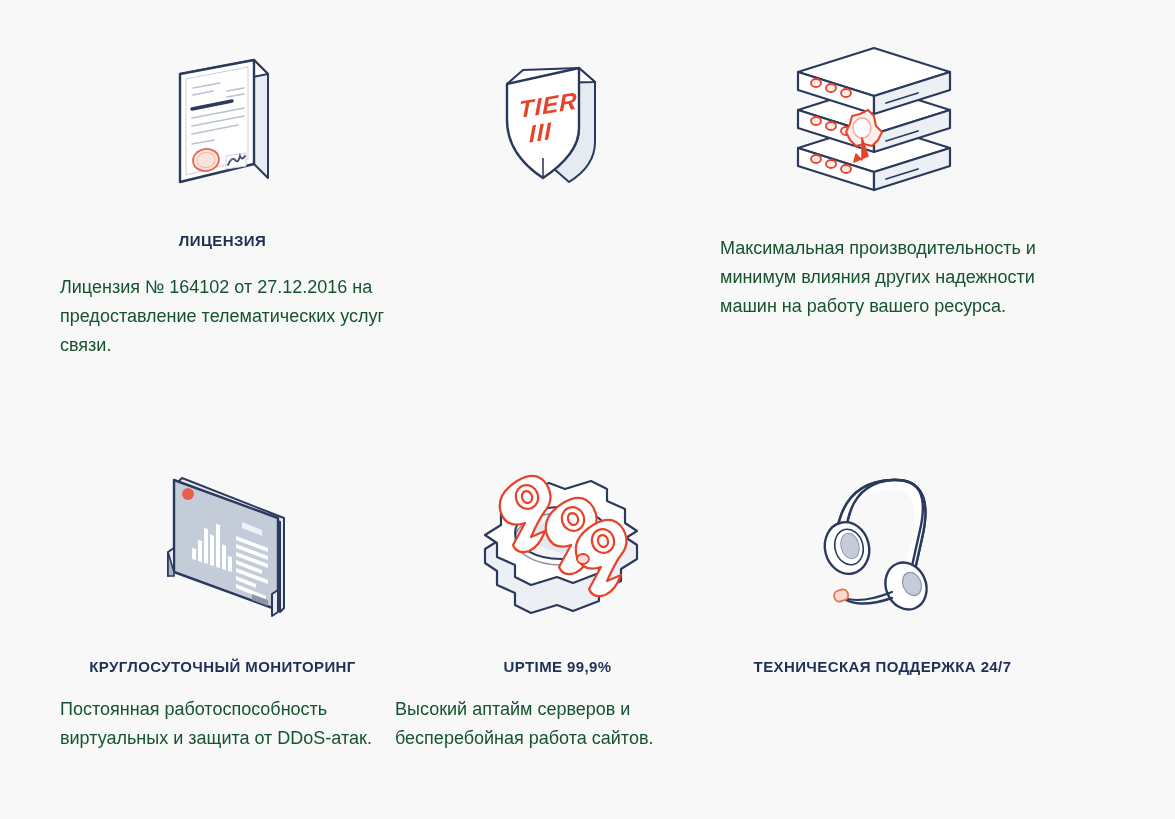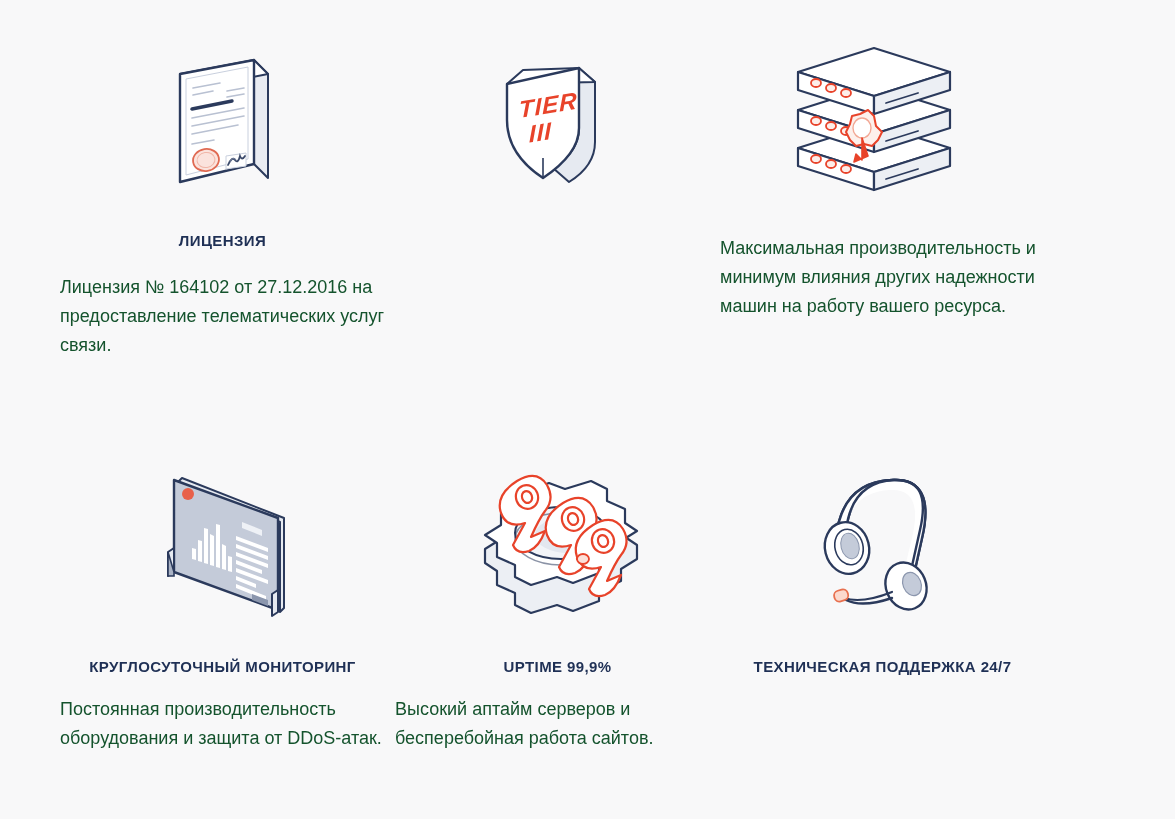--- a/index.html
+++ b/index.html
@@ -202,21 +202,21 @@
             <polygon points="98,92 130,104 130,108 98,96"></polygon>
             <polygon points="98,100 124,110 124,114 98,104"></polygon>
             <polygon points="98,108 130,120 130,124 98,112"></polygon>
             <polygon points="98,116 118,124 118,128 98,120"></polygon>
             <polygon points="98,124 128,136 128,140 98,128"></polygon>
           </g>
           <polygon points="114,134 130,140 130,146 114,140" fill="#8b96ad"></polygon>
         </svg>
       </div>
       <div class="feature-title">КРУГЛОСУТОЧНЫЙ МОНИТОРИНГ</div>
-      <div class="feature-desc">Постоянная производительность оборудования и защита от DDoS-атак.</div>
+      <div class="feature-desc">Постоянная работоспособность виртуальных и защита от DDoS-атак.</div>
     </div>
 
     <div class="cell cell-2">
       <div class="icon-wrap">
         <svg width="185" height="160" viewBox="0 0 185 160">
 
           <path d="M20,86 L36,76 L36,64 L56,54 L56,44 L84,34 L100,40 L126,32 L142,40 L142,52 L160,60
                    L160,74 L172,82 L172,96 L156,106 L156,118 L134,128 L134,138 L108,148 L92,142 L66,150
                    L50,142 L50,130 L32,122 L32,108 L20,100 Z" fill="#eceff4" stroke="#2b3a5c" stroke-width="2.2" stroke-linejoin="round"></path>
 

